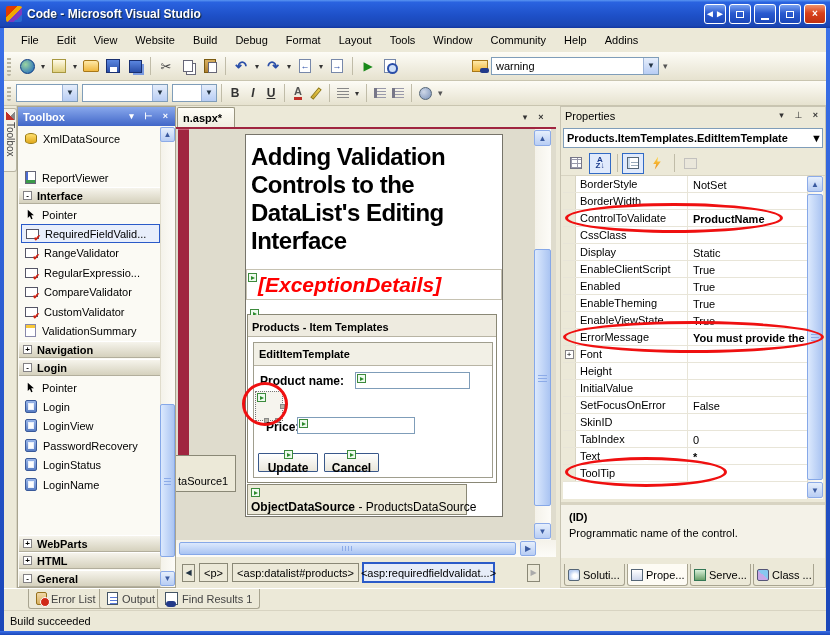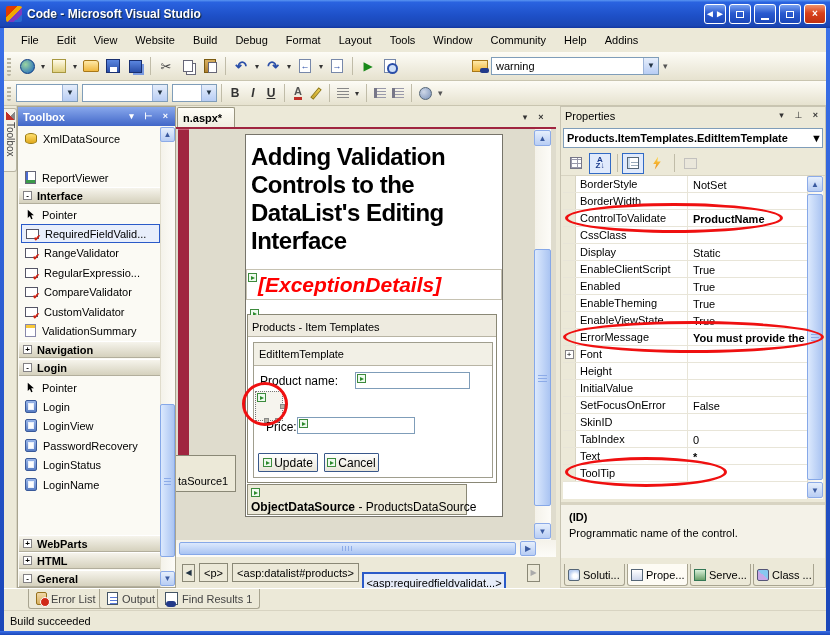--- a/index.html
+++ b/index.html
@@ -114,29 +114,29 @@
   .docstrip-btn { top:4px; width:14px; height:14px; text-align:center; font-size:9px; color:#333; line-height:14px; }
   .redline { left:0; top:21px; width:380px; height:2px; background:#a02540; }
   .canvas { left:0; top:23px; width:380px; height:411px; background:#dfdccd; overflow:hidden; }
   .maroonbar { left:2px; top:0; width:11px; height:328px; background:#a02540; box-shadow:inset 0 60px 0 -59px #c8647a; }
   .page { left:69px; top:5px; width:258px; height:383px; background:#fff; border:1px solid #76746a; }
   .heading { padding:8px 2px 0 5px; font-size:24px; line-height:28px; font-weight:bold; letter-spacing:-.5px; }
   .excbox { left:70px; top:140px; width:256px; height:31px; border:1px solid #c6c2b2; background:#fff; display:flex; align-items:center; }
   .exctext { color:#f00; font-weight:bold; font-style:italic; font-size:21px; white-space:nowrap; }
   .glyph { width:9px; height:9px; border:1px solid #3c8a3c; background:#eefaee; position:relative; flex:none; display:inline-block; }
   .glyph::after { content:""; position:absolute; left:2px; top:2px; border-left:4px solid #2c8a2c; border-top:2px solid transparent; border-bottom:2px solid transparent; }
-  .products { left:71px; top:185px; width:250px; height:169px; background:#fff; border:1px solid #8a8876; }
+  .products { left:71px; top:185px; width:250px; height:169px; background:#fff; border:1px solid #8a8876;font-weight:bold; }
   .phead { height:22px; background:#eeebe0; border-bottom:1px solid #b8b4a4; display:flex; align-items:flex-end; padding:0 0 3px 4px; position:relative; }
   .inner { position:absolute; left:5px; top:27px; width:240px; height:136px; border:1px solid #a09e8e; background:#fff; }
   .ihead { height:23px; background:#f2f0e6; border-bottom:1px solid #b8b4a4; display:flex; align-items:center; padding-left:5px; }
   .ctl-label { font-size:12px; font-family:"Liberation Sans",sans-serif; }
   .textbox { border:1px solid #7f9db9; background:#fff; display:flex; align-items:flex-start; padding:1px; }
   .valbox { border:1px dotted #777; background:#f6f4ee; }
   .handle { position:absolute; width:5px; height:5px; background:#b8b4a8; border:1px solid #888; }
-  .xpbtn { border:1px solid #39588a; border-radius:1px; background:linear-gradient(#fff,#e9e6da); display:flex; align-items:center; justify-content:center; gap:2px; font-size:12px; }
+  .xpbtn { border:1px solid #39588a; border-radius:1px; background:linear-gradient(#fff,#e9e6da); display:flex; align-items:center; justify-content:center; gap:2px; font-size:12px;flex-direction:column; }
   .odsbar { left:71px; top:355px; width:220px; height:31px; background:#ece9d8; border:1px solid #8a8876; padding:2px 0 0 3px; }
   .odstext { font-size:12px; margin-top:1px; white-space:nowrap; }
   .partialods { left:0; top:326px; width:60px; height:37px; background:#ece9d8; border:1px solid #8a8876; border-left:none; display:flex; align-items:flex-end; padding:0 0 4px 2px; }
   .tagnav { left:0; top:454px; width:380px; height:27px; background:#ece9d8; }
   .tagbtn { border:1px solid #8a8876; background:#ece9d8; height:19px; display:flex; align-items:center; justify-content:center; white-space:nowrap; padding:0 4px; }
   .tagbtn.sel { border:1px solid #2a5ac8; box-shadow:inset 0 0 0 1px #2a5ac8; background:#e6ecf8; }
   .arrbtn { border:1px solid #8a8876; background:#ece9d8; text-align:center; font-size:8px; line-height:16px; }
 
   
   .splitter { left:552px; top:0; width:4px; height:482px; background:#ece9d8; }
@@ -530,21 +530,21 @@
       <div class="abs sb-btn" style="left:344px;top:435px;width:16px;height:15px">▶</div>
 
       <div class="abs tagnav">
         <div class="abs arrbtn" style="left:6px;top:4px;width:13px;height:18px;color:#234">◀</div>
         <div class="abs tagbtn" style="left:23px;top:3px;width:29px">
             <span>&lt;p&gt;</span>
           </div>
         <div class="abs tagbtn" style="left:56px;top:3px;width:127px">
             <span>&lt;asp:datalist#products&gt;</span>
           </div>
-        <div class="abs tagbtn sel" style="left:186px;top:12px;width:144px;height:21px">
+        <div class="abs tagbtn sel" style="left:186px;top:2px;width:133px;height:21px">
             <span>&lt;asp:requiredfieldvalidat...&gt;</span>
           </div>
         <div class="abs arrbtn" style="left:351px;top:4px;width:13px;height:18px;color:#aaa">▶</div>
       </div>
     </div>
 
     <div class="abs splitter"></div>
 
     <div class="abs props">
       <div class="abs props-hd">

